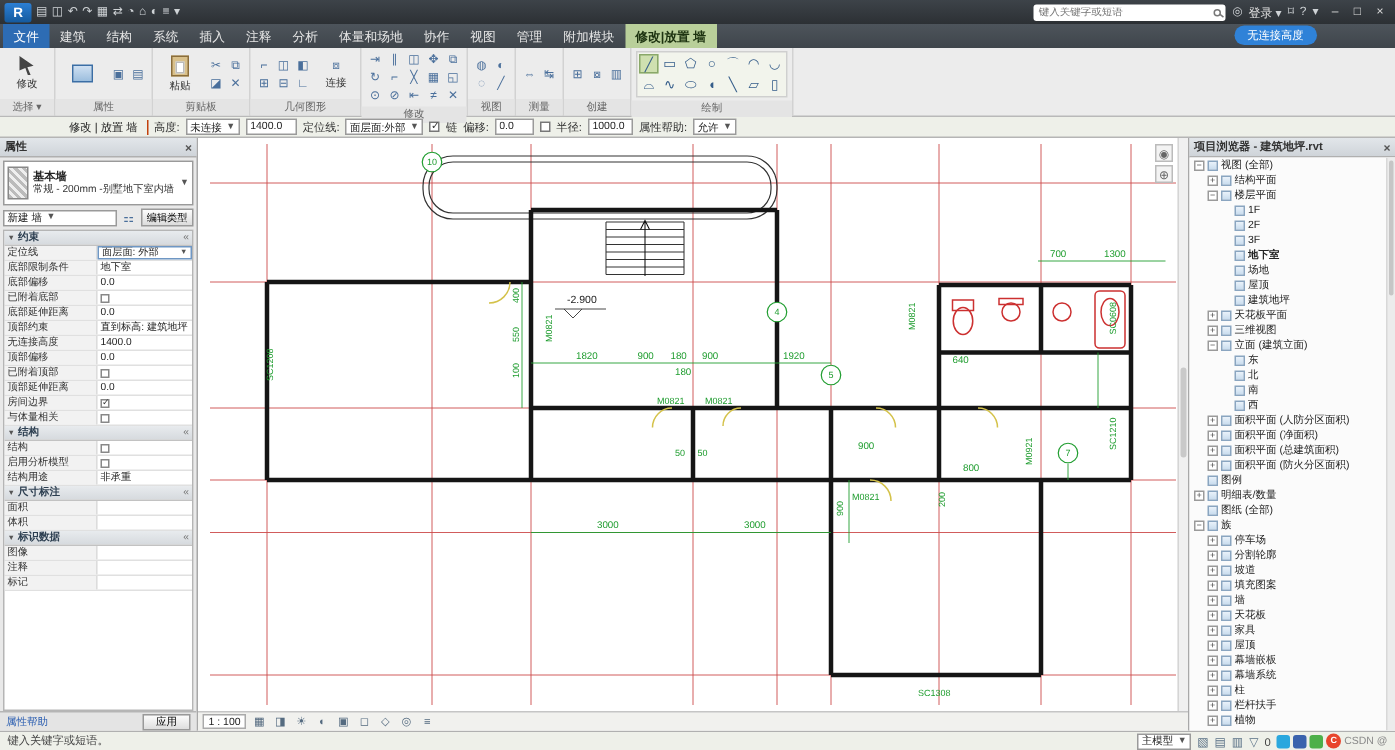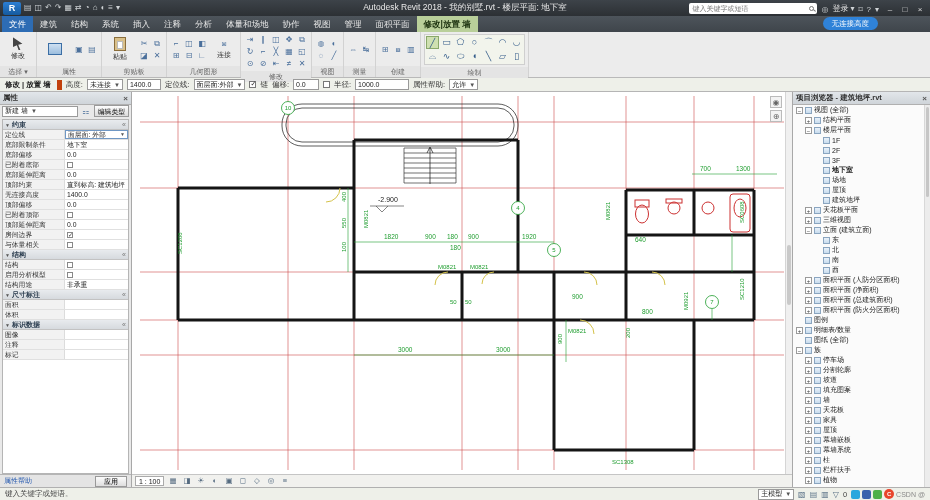--- a/index.html
+++ b/index.html
@@ -5,21 +5,21 @@
   *{box-sizing:border-box;margin:0;padding:0;}
   html,body{width:930px;height:500px;overflow:hidden;}
   body{font-family:"Liberation Sans","DejaVu Sans",sans-serif;font-size:9px;color:#222;background:#ececec;}
 
   
   .titlebar{height:16px;background:linear-gradient(#3d4349,#2c3034);display:flex;align-items:center;padding:0 3px;gap:3px;color:#dcdcdc;position:relative;}
   .applogo{width:18px;height:13px;background:linear-gradient(#2c7fd4,#155a9e);color:#fff;font-weight:bold;font-size:9px;text-align:center;line-height:13px;border-radius:2px;}
   .qat{display:flex;gap:3px;align-items:center;}
   .qat span{font-size:8px;color:#cfd3d6;line-height:14px;}
   .tb-title{position:absolute;left:0;right:0;text-align:center;font-size:8.5px;color:#e8e8e8;pointer-events:none;}
-  .tb-right{margin-left:auto;display:flex;align-items:flex-end;gap:4px;z-index:2;}
+  .tb-right{margin-left:auto;display:flex;align-items:flex-start;gap:4px;z-index:2;}
   .searchbox{display:flex;align-items:center;background:#fff;border-radius:2px;height:11px;width:128px;padding:0 3px;gap:2px;}
   .searchbox input{border:0;outline:0;flex:1;font-size:7px;color:#555;background:transparent;}
   .mag{width:5px;height:5px;border:1px solid #777;border-radius:50%;position:relative;flex:none;}
   .mag::after{content:"";position:absolute;width:3px;height:1px;background:#777;right:-3px;bottom:-1px;transform:rotate(40deg);}
   .tbico{font-size:8px;color:#cfd3d6;}
   .login{font-size:8px;color:#e0e0e0;display:flex;gap:2px;align-items:center;}
   .winbtns{display:flex;gap:1px;}
   .winbtns span{width:14px;text-align:center;font-size:8px;color:#ddd;}
 
   
@@ -44,21 +44,21 @@
   .smicons{display:grid;grid-template-columns:repeat(3,12px);grid-auto-rows:11px;gap:1px;}
   .smicons.w5{grid-template-columns:repeat(5,12px);}
   .smicons.w2{grid-template-columns:repeat(2,12px);}
   .smico{width:12px;height:11px;font-size:8px;line-height:11px;text-align:center;color:#4a6f9b;}
   .draw-grid{display:grid;grid-template-columns:repeat(7,13px);grid-auto-rows:13px;gap:1px;background:#f2f4ec;border:1px solid #cfcfcf;padding:1px;}
   .drawcell{width:13px;height:13px;font-size:9px;line-height:13px;text-align:center;color:#355d8a;}
   .drawcell.sel{background:#cfe0b0;border:1px solid #8aa86a;}
 
   
   .options{height:14px;background:#eef0e9;border-bottom:1px solid #b5b5b5;display:flex;align-items:center;gap:4px;padding:0 5px;font-size:7.5px;color:#333;}
-  .opt-context{font-weight:bold;color:#222;padding-right:6px;border-right:5px solid #c2410c;}
+  .opt-context{font-weight:normal;color:#222;padding-right:6px;border-right:1px solid #c2410c;margin-left:41px;}
   .combo{background:#fff;border:1px solid #9a9a9a;height:11px;display:flex;align-items:center;padding:0 2px;gap:3px;font-size:7px;color:#222;}
   .combo .dd{color:#555;font-size:6px;}
   .opt-input{width:34px;height:11px;border:1px solid #9a9a9a;font-size:7px;padding:0 2px;background:#fff;color:#222;}
   .chk{width:7px;height:7px;border:1px solid #777;background:#fff;display:inline-block;position:relative;}
   .chk.on::after{content:"✓";position:absolute;left:0;top:-2px;font-size:7px;color:#333;}
 
   
   .main{display:flex;height:395px;}
 
   
@@ -131,21 +131,20 @@
     <span>↶</span>
     <span>↷</span>
     <span>▦</span>
     <span>⇄</span>
     <span>◔</span>
     <span>⌂</span>
     <span>◐</span>
     <span>≡</span>
     <span>▾</span>
   </div>
-  <div class="tb-title">Autodesk Revit 2018 - 我的别墅.rvt - 楼层平面: 地下室</div>
   <div class="tb-right">
     <div class="searchbox">
       <input placeholder="键入关键字或短语" style="">
       <span class="mag"></span>
     </div>
     <span class="tbico">◎</span>
     <div class="login">
         <span>登录</span>
         <span class="tbico">▾</span>
       </div>
@@ -166,21 +165,21 @@
       <div class="tab">建筑</div>
       <div class="tab">结构</div>
       <div class="tab">系统</div>
       <div class="tab">插入</div>
       <div class="tab">注释</div>
       <div class="tab">分析</div>
       <div class="tab">体量和场地</div>
       <div class="tab">协作</div>
       <div class="tab">视图</div>
       <div class="tab">管理</div>
-      <div class="tab">面积平面</div>
+      <div class="tab">附加模块</div>
       <div class="tab tab-active-ctx">修改|放置 墙</div>
     </div>
   <div class="uploadpill">无连接高度</div>
 </div>
 
 <div class="ribbon">
   <div class="rgroup">
     <div class="rbody">
       <div class="bigbtn">
         <div class="cursor-ico"></div>
@@ -320,34 +319,42 @@
   <span class="combo">
       <span>面层面:外部</span>
       <span class="dd">▼</span>
     </span>
   <span class="chk on"></span>
   <span>链</span>
   <span>偏移:</span>
   <input class="opt-input" style="width: 26px;" value="0.0">
   <span class="chk"></span>
   <span>半径:</span>
-  <input class="opt-input" style="width: 54px;" value="1000.0">
+  <input class="opt-input" style="width: 30px;" value="1000.0">
   <span>属性帮助:</span>
   <span class="combo">
       <span>允许</span>
       <span class="dd">▼</span>
     </span>
 </div>
 
 <div class="main">
 
   <div class="props">
     <div class="panelhead">
       <span>属性</span>
       <span class="x">×</span>
+    </div>
+    <div class="typebox">
+      <div class="wallthumb"></div>
+      <div class="typetext">
+        <div class="t1">基本墙</div>
+        <div class="t2">常规 - 200mm -别墅地下室内墙</div>
+      </div>
+      <span class="dd">▼</span>
     </div>
     <div class="newwallrow">
       <span class="combo">
           <span>新建 墙</span>
           <span class="dd">▼</span>
         </span>
       <span class="smico">⚏</span>
       <button class="edittype">编辑类型</button>
     </div>
     <div class="pgrid">

